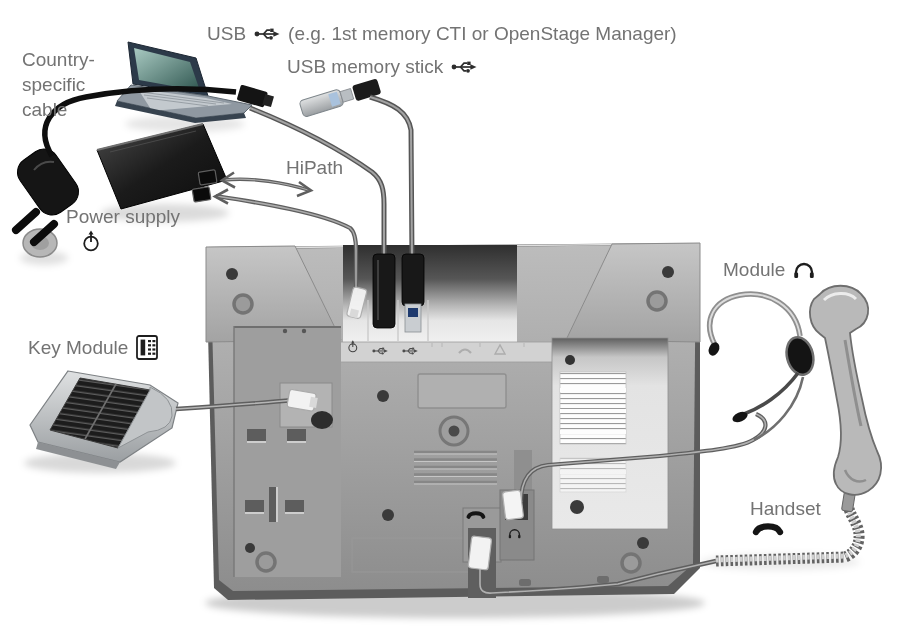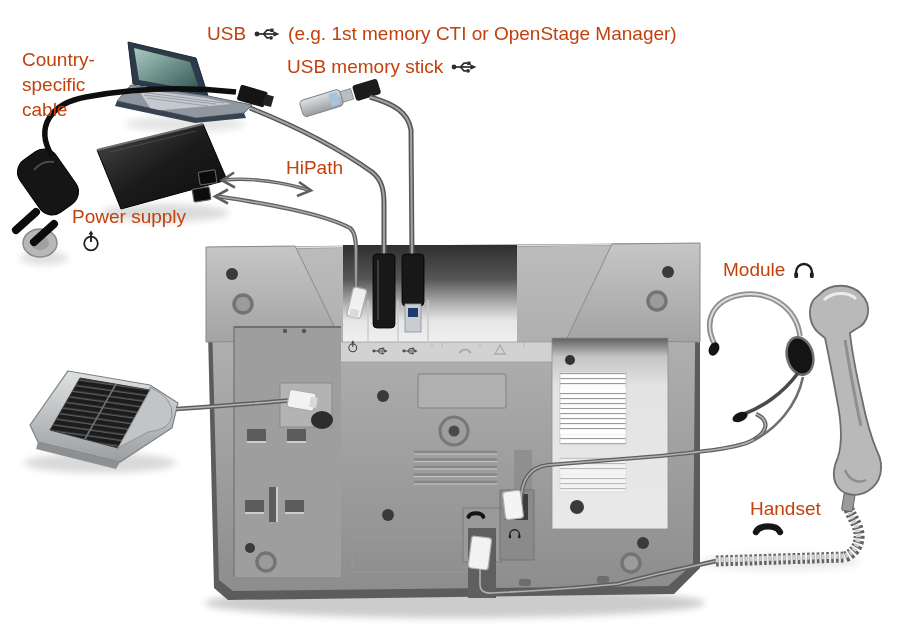--- a/index.html
+++ b/index.html
@@ -1,20 +1,20 @@
 <!DOCTYPE html>
 <html><head>
 <meta charset="utf-8">
 <style>
   html,body{margin:0;padding:0;background:#fff;}
   .canvas{position:relative;width:900px;height:630px;background:#ffffff;overflow:hidden;
           font-family:"Liberation Sans","DejaVu Sans",sans-serif;}
   .art{position:absolute;left:0;top:0;}
   .lbl{position:absolute;display:flex;align-items:center;gap:8px;font-size:19px;
-       color:#c2410c;white-space:nowrap;z-index:5;}
+       color:#737373;white-space:nowrap;z-index:5;}
   .lbl .ic{flex:0 0 auto;}
   .multiline{display:block;line-height:25px;}
   .multiline span{display:block;}
   .under-icon{position:absolute;z-index:5;}
 </style>
 </head>
 <body>
 
 <div class="canvas">
 
@@ -71,31 +71,37 @@
   <span>cable</span>
 </div>
 
 <div class="lbl" style="left:287px;top:56px">
   <span>USB memory stick</span>
   <svg class="ic" width="26" height="16" viewBox="0 0 26 16">
         <use href="#usbTrident"></use>
       </svg>
 </div>
 
-<div class="lbl" style="left:72px;top:206px">
+<div class="lbl" style="left:66px;top:206px">
   <span>Power supply</span>
 </div>
 <svg class="under-icon" style="left:81px;top:230px" width="20" height="22" viewBox="0 0 20 22">
       <use href="#powerIcon"></use>
     </svg>
 
 <div class="lbl" style="left:286px;top:157px">
   <span>HiPath</span>
 </div>
 
+<div class="lbl" style="left:28px;top:335px">
+  <span>Key Module</span>
+  <svg class="ic" width="22" height="25" viewBox="0 0 22 25">
+        <use href="#keyModuleIcon"></use>
+      </svg>
+</div>
 
 <div class="lbl" style="left:723px;top:259px">
   <span>Module</span>
   <svg class="ic" width="22" height="18" viewBox="0 0 22 18">
         <use href="#headphonesIcon"></use>
       </svg>
 </div>
 
 <div class="lbl" style="left:750px;top:498px">
   <span>Handset</span>

